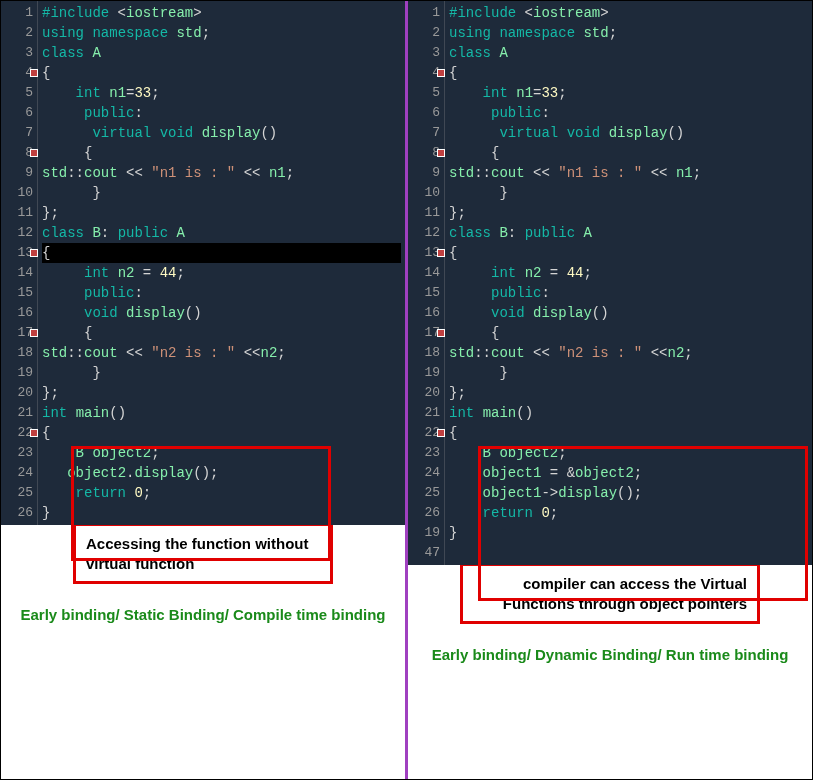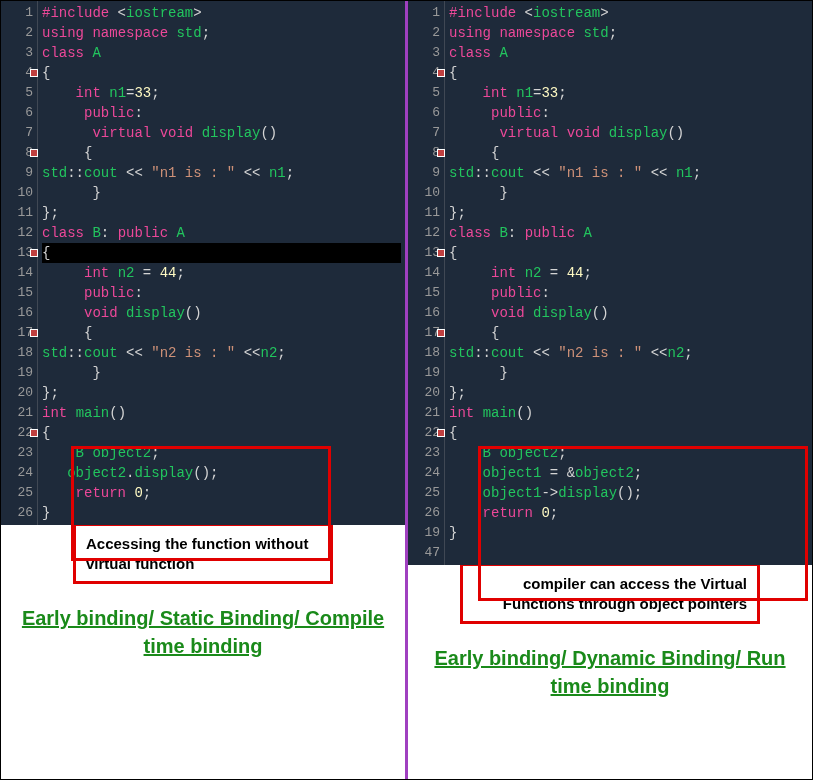--- a/index.html
+++ b/index.html
@@ -70,24 +70,24 @@
   }
   .code-line {
     height: 20px;
     line-height: 20px;
     white-space: pre;
     color: #d0d0d0;
   }
   .code-line.hl {
     background: #000;
   }
-  .tok-kw { color: #ec4899; }     
+  .tok-kw { color: #14b8a6; }     
   .tok-str { color: #ce9178; }
   .tok-num { color: #fef9c3; }
-  .tok-ident { color: #22c55e; }
+  .tok-ident { color: #86efac; }
   .tok-punct { color: #d4d4d4; }
 
   .redbox {
     position: absolute;
     border: 3px solid #e00000;
     box-sizing: border-box;
     pointer-events: none;
   }
   .whitebox {
     background: #fff;
@@ -98,23 +98,21 @@
     font-weight: bold;
     color: #000;
     line-height: 1.3;
     margin: 0 auto;
     box-sizing: border-box;
   }
   .caption {
     font-family: Arial, sans-serif;
     color: #1a8a1a;
     font-weight: bold;
-    font-size: 20px;
-    text-decoration: underline;
-    text-align: center;
+    font-size: 15px;
     padding: 20px 10px;
     line-height: 1.4;
   }
   .below {
     background: #fff;
     flex: 1;
     display: flex;
     flex-direction: column;
     align-items: center;
   }

